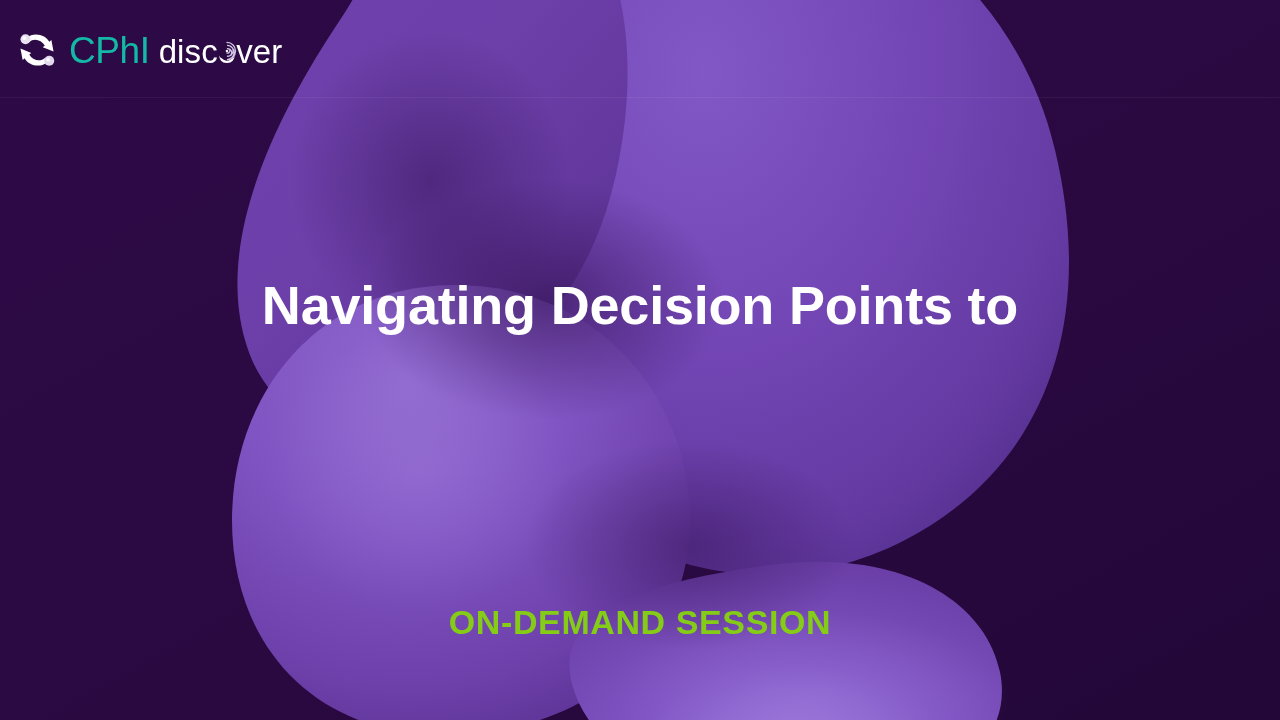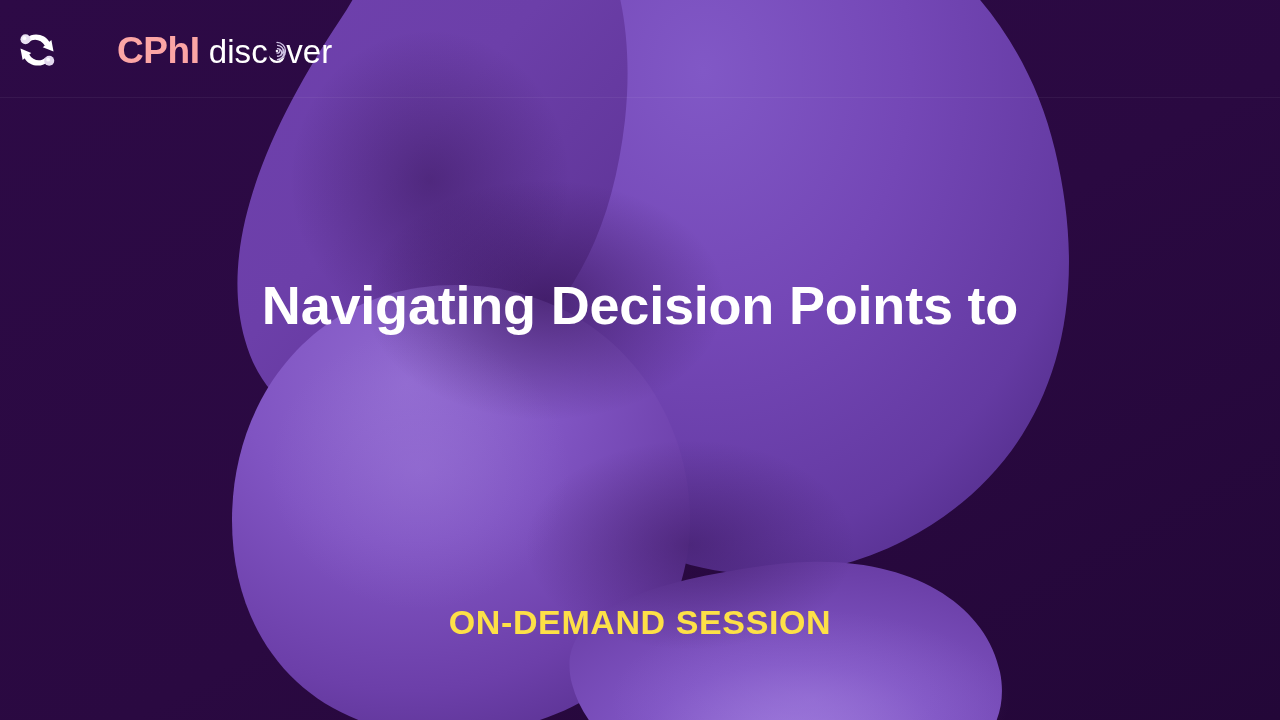--- a/index.html
+++ b/index.html
@@ -54,26 +54,25 @@
     display: block;
     flex: 0 0 auto;
   }
   .logo-words {
     display: flex;
     align-items: baseline;
     gap: 9px;
     white-space: nowrap;
   }
   .logo-cphi {
-    color: #fca5a5;
+    color: #14b8a6;
     font-size: 37px;
-    font-weight: 700;
+    font-weight: 400;
     letter-spacing: -0.4px;
     line-height: 1;
-    margin-left: 48px;
   }
   .logo-discover {
     position: relative;
     color: #ffffff;
     font-size: 33px;
     font-weight: 400;
     letter-spacing: 0.1px;
     line-height: 1;
   }
   .logo-discover .swirl-slot {
@@ -114,21 +113,21 @@
   .title .tline {
     display: block;
     white-space: nowrap;
   }
   .kicker {
     position: absolute;
     left: 0;
     top: 600px;
     width: 1280px;
     text-align: center;
-    color: #fde047;
+    color: #84cc16;
     font-size: 34px;
     font-weight: 700;
     letter-spacing: 0.6px;
     line-height: 44px;
   }
 </style>
 </head>
 <body>
 
 <div class="slide">

